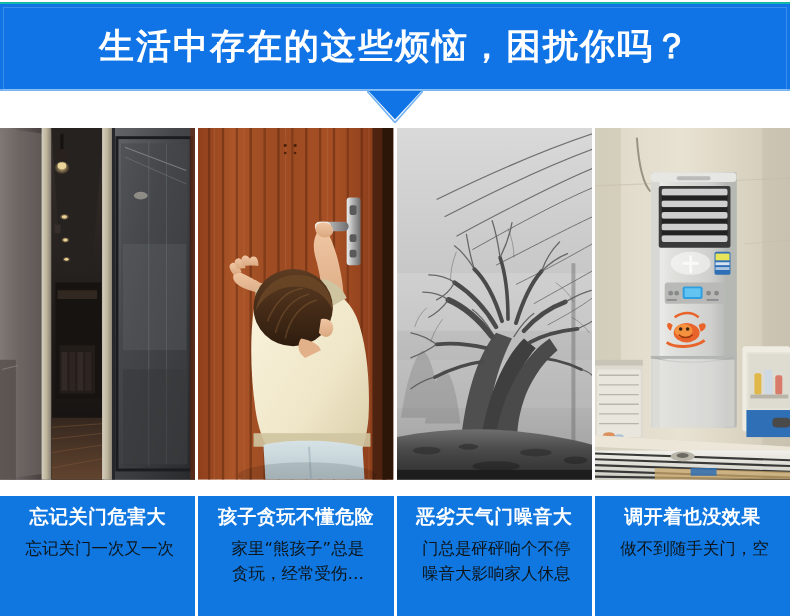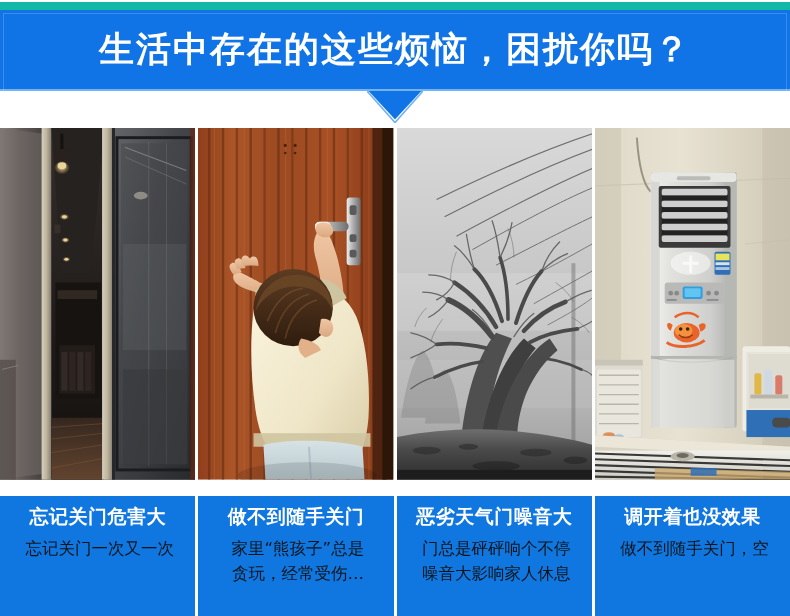--- a/index.html
+++ b/index.html
@@ -25,21 +25,21 @@
     left: 0; top: 0;
     width: 790px;
     height: 95px;
   }
   .banner {
     position: absolute;
     left: 0; top: 2px;
     width: 790px;
     height: 89px;
     background: #1174e6;
-    border-top: 8px solid #14b8a6;
+    border-top: 2px solid #14b8a6;
     border-bottom: 2px solid #74b2f2;
     display: flex;
     align-items: center;
     justify-content: center;
   }
   .banner-inner-edge {
     position: absolute;
     left: 3px; top: 3px;
     width: 784px; height: 83px;
     border: 1px solid rgba(255,255,255,0.18);
@@ -355,21 +355,21 @@
 
           <rect x="56" y="316" width="118" height="14" fill="#cfc4a0" opacity="0.9"></rect>
 
           <path d="M66 328 C88 322 138 322 166 330 L168 364 L68 364 Z" fill="url(#p2pants)"></path>
           <path d="M112 330 L114 364" stroke="#a6b8bf" stroke-width="2" opacity="0.7"></path>
 
           <ellipse cx="110" cy="360" rx="70" ry="14" fill="#000" opacity="0.12"></ellipse>
         </svg>
       </div>
       <div class="caption">
-        <div class="caption-title">做不到随手关门</div>
+        <div class="caption-title">孩子贪玩不懂危险</div>
         <div class="caption-body">
           <div>家里“熊孩子”总是</div>
           <div>贪玩，经常受伤…</div>
         </div>
       </div>
     </div>
 
     <div class="panel">
       <div class="photo">
         <svg viewBox="0 0 197 364" preserveAspectRatio="none" xmlns="http://www.w3.org/2000/svg">

